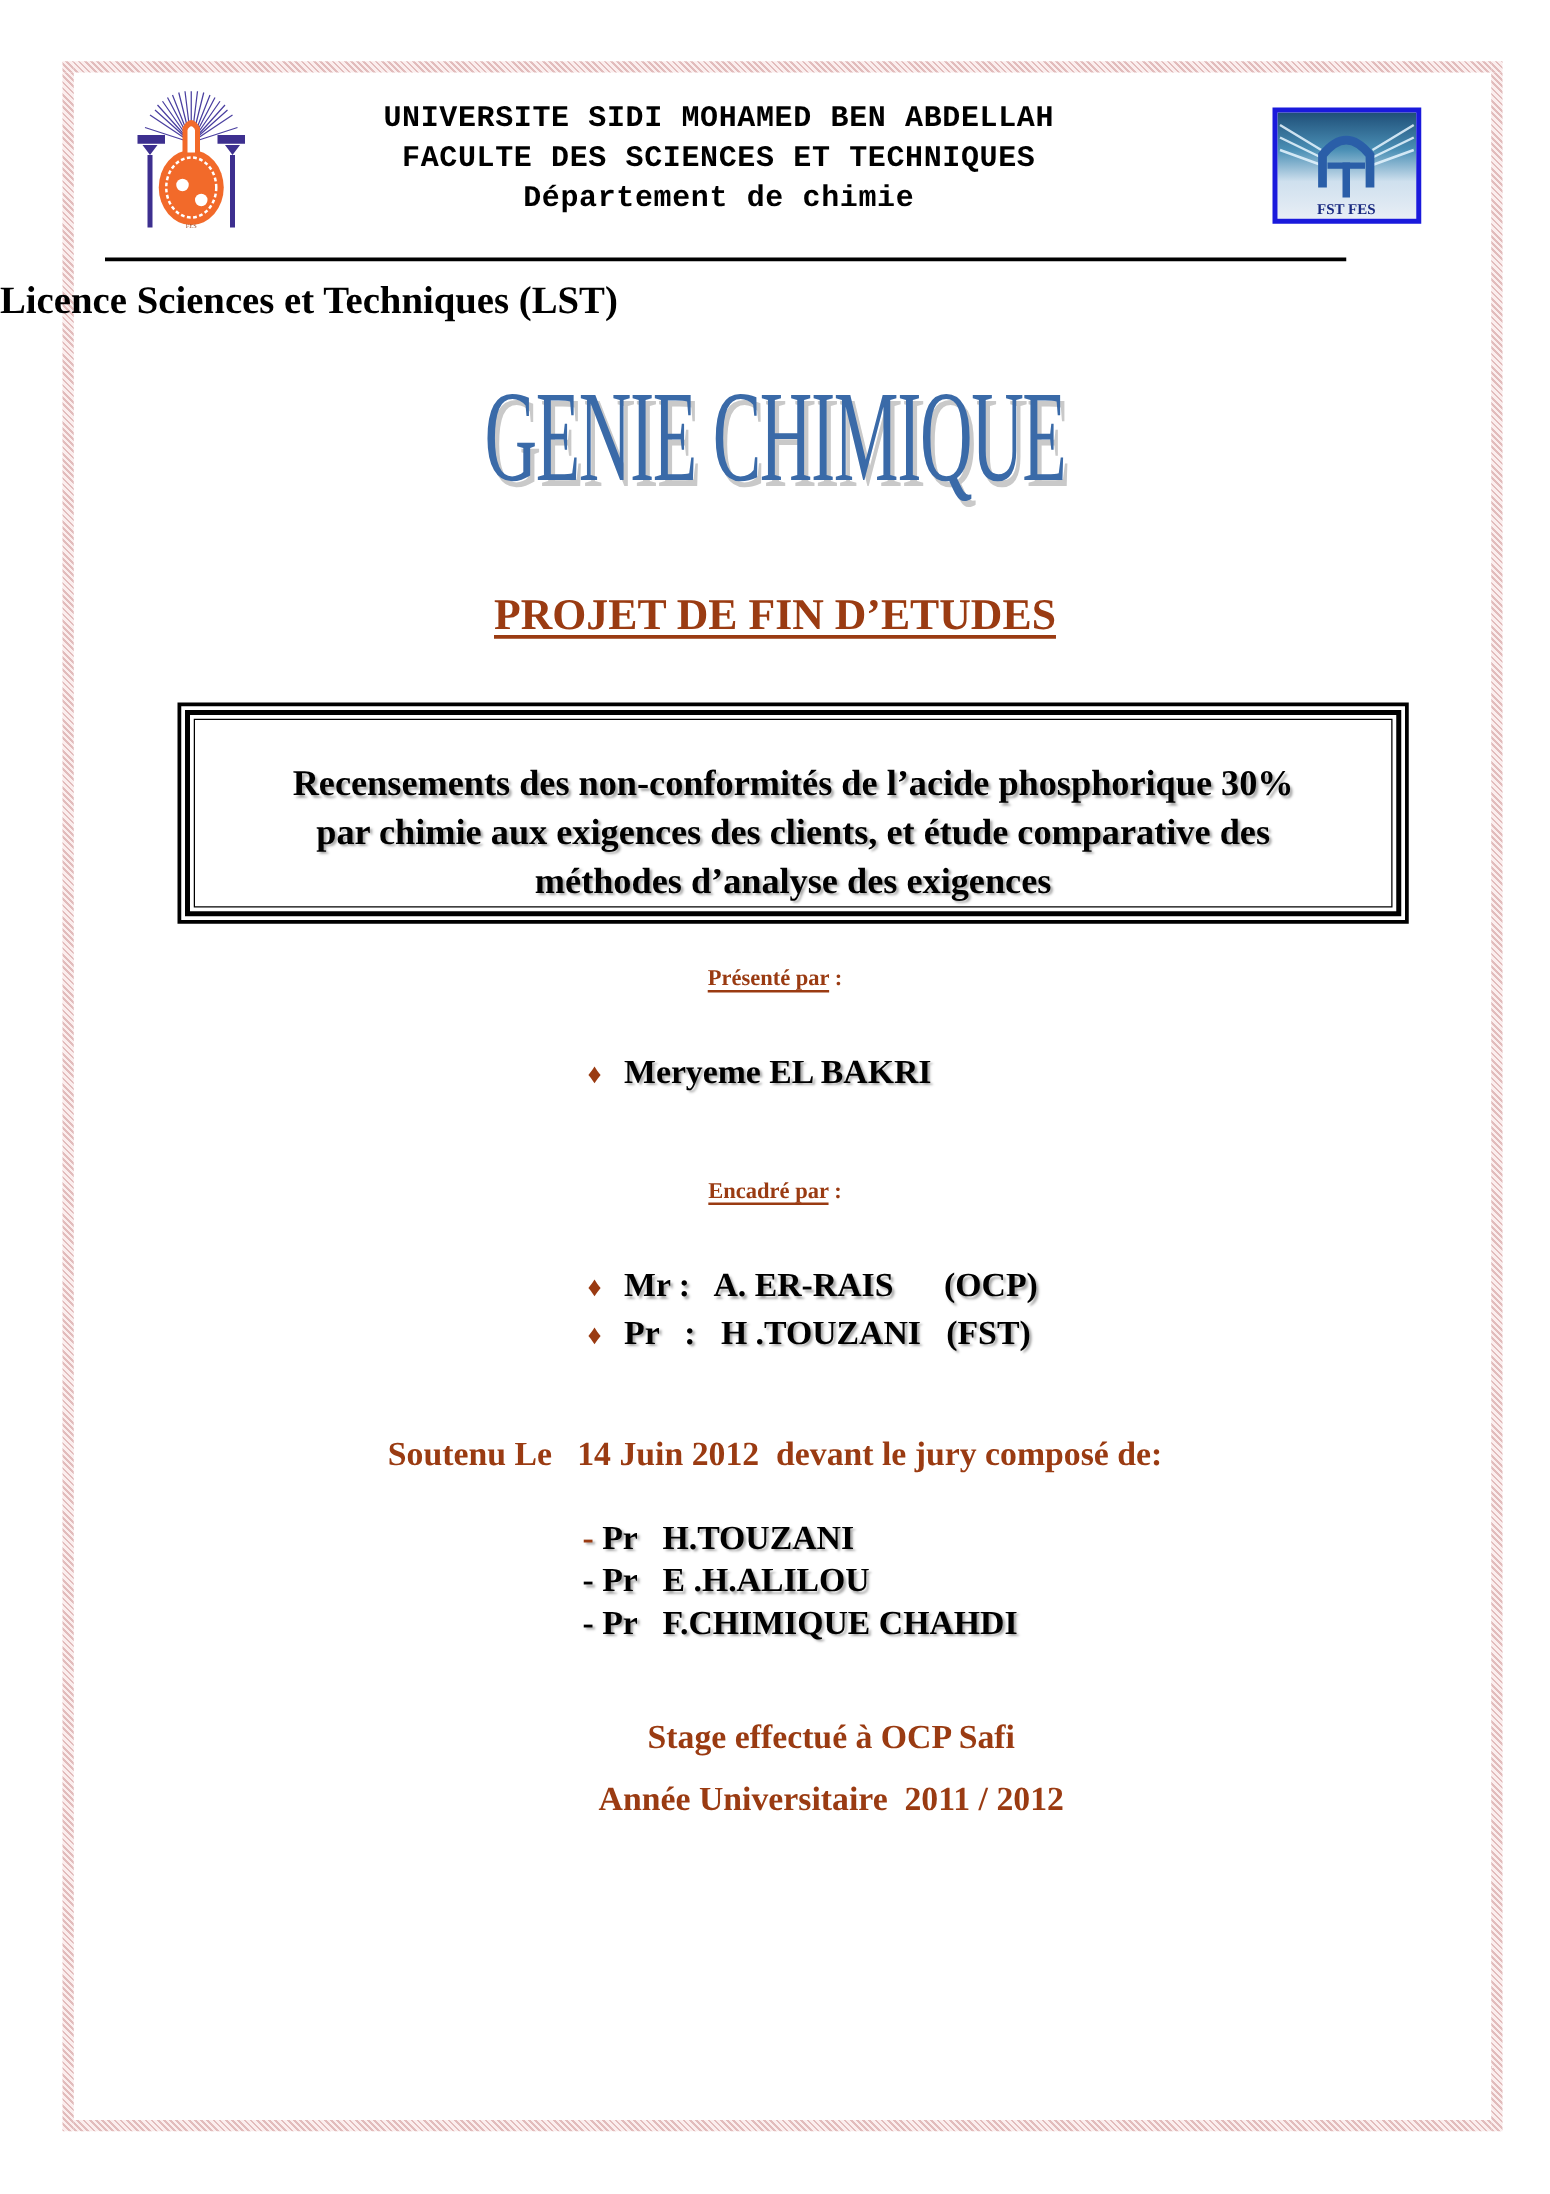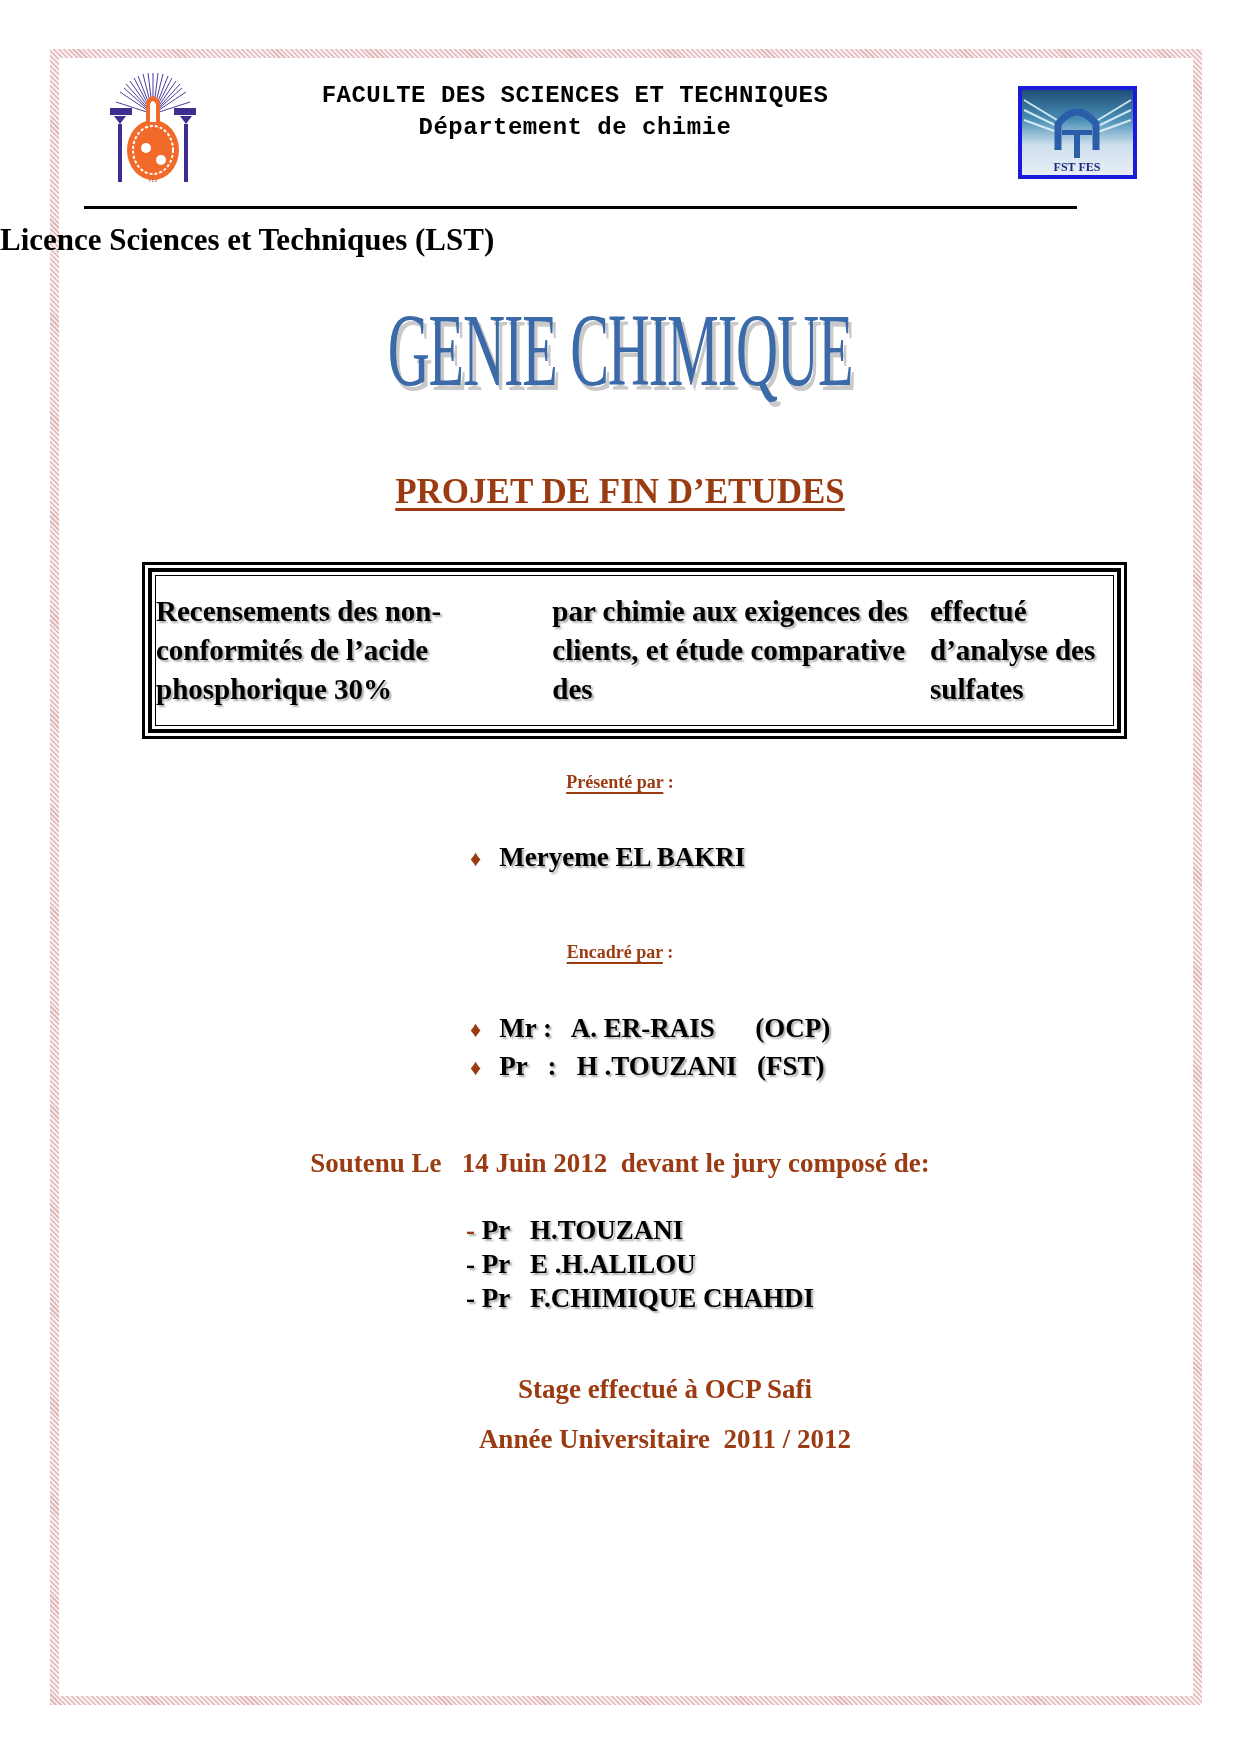--- a/index.html
+++ b/index.html
@@ -17,21 +17,21 @@
   .lst { left:0; width:1240px; top:222px; text-align:left; font-weight:bold; font-size:31px; }
   .genie { left:0; width:1240px; top:290px; text-align:center; font-family:"Liberation Serif", serif;
     font-size:104px; line-height:120px; color:#3a6aa8; transform:scaleX(0.56); transform-origin:620px 0;
     text-shadow: 6px 5px 0 #c9c9c9; letter-spacing:-2px; }
   .projet { left:0; width:1240px; top:472px; text-align:center; font-weight:bold; font-size:35px; color:#9a3b12;
     text-decoration:underline; text-decoration-thickness:3px; text-underline-offset:5px; }
   .title-box { left:142px; top:562px; width:985px; height:177px; box-sizing:border-box;
     border:3px solid #000; padding:3px; }
   .title-box-inner { width:100%; height:100%; box-sizing:border-box; border:4px solid #000; padding:3px; }
   .title-box-inner2 { width:100%; height:100%; box-sizing:border-box; border:1.5px solid #000;
-    display:flex; align-items:center; justify-content:flex-end; }
+    display:flex; flex-direction:column; align-items:center; justify-content:flex-end; }
   .title-line { font-weight:bold; font-size:29px; line-height:39px; text-shadow:2px 2px 2px #aaa; }
   .section-label { left:0; width:1240px; text-align:center; font-weight:bold; font-size:18px; color:#9a3b12; }
   .section-label .u { text-decoration:underline; text-decoration-thickness:2px; text-underline-offset:4px; }
   .person { font-weight:bold; font-size:27px; text-shadow:2px 2px 2px #aaa; white-space:pre; }
   .diamond { color:#9a3b12; font-size:22px; margin-right:18px; text-shadow:none; }
   .defense { left:0; width:1240px; top:1148px; text-align:center; font-weight:bold; font-size:27px; color:#9a3b12; white-space:pre; }
   .jury { left:466px; top:1213px; }
   .jury-row { font-weight:bold; font-size:27px; line-height:34px; white-space:pre; text-shadow:2px 2px 2px #aaa; }
   .dash-first { color:#9a3b12; }
   .footer-line { left:0; width:1240px; text-align:center; font-weight:bold; font-size:27px; color:#9a3b12; white-space:pre;margin-left:45px; }
@@ -57,20 +57,21 @@
     <ellipse cx="47" cy="78" rx="20" ry="24" fill="none" stroke="#fff" stroke-width="2" stroke-dasharray="3 2"></ellipse>
     <path d="M40 30 Q47 18 54 30 L54 52 L40 52 Z" fill="#f26a2a"></path>
     <path d="M44 32 Q47 26 50 32 L50 50 L44 50 Z" fill="#fff"></path>
     <circle cx="40" cy="76" r="5" fill="#fff"></circle>
     <circle cx="55" cy="88" r="5" fill="#fff"></circle>
     <text x="47" y="110" font-size="5" text-anchor="middle" fill="#a05030">FES</text>
   </svg>
 </div>
 
 <div class="abs header-text">
+  <div>UNIVERSITE SIDI MOHAMED BEN ABDELLAH</div>
   <div>FACULTE DES SCIENCES ET TECHNIQUES</div>
   <div>Département de chimie</div>
 </div>
 
 <div class="abs" style="left:1018px; top:86px; width:119px; height:93px; box-sizing:border-box; border:4px solid #1a1adc; background:linear-gradient(180deg,#1f4f78 0%,#4a8fb5 35%,#cfe0ee 65%,#e8eef5 100%); overflow:hidden;">
   <svg width="111" height="85" viewBox="0 0 111 85" style="position:absolute; left:0; top:0;">
     <g stroke="#e8f6ff" stroke-width="2" fill="none" opacity="0.85">
       <path d="M2 10 L35 30 M2 20 L35 36 M2 30 L35 42"></path>
       <path d="M109 10 L76 30 M109 20 L76 36 M109 30 L76 42"></path>
     </g>
@@ -87,21 +88,21 @@
 
 <div class="abs genie">GENIE CHIMIQUE</div>
 
 <div class="abs projet">PROJET DE FIN D’ETUDES</div>
 
 <div class="abs title-box">
   <div class="title-box-inner">
     <div class="title-box-inner2">
       <div class="title-line">Recensements des non-conformités de l’acide phosphorique 30%</div>
       <div class="title-line">par chimie aux exigences des clients, et étude comparative des</div>
-      <div class="title-line">effectué d’analyse des sulfates</div>
+      <div class="title-line">méthodes d’analyse des exigences</div>
     </div>
   </div>
 </div>
 
 <div class="abs section-label" style="top:772px;">
   <span class="u">Présenté par</span><span> :</span>
 </div>
 
 <div class="abs" style="left:470px; top:842px;">
   <span class="person"><span class="diamond">♦</span><span>Meryeme EL BAKRI</span></span>

